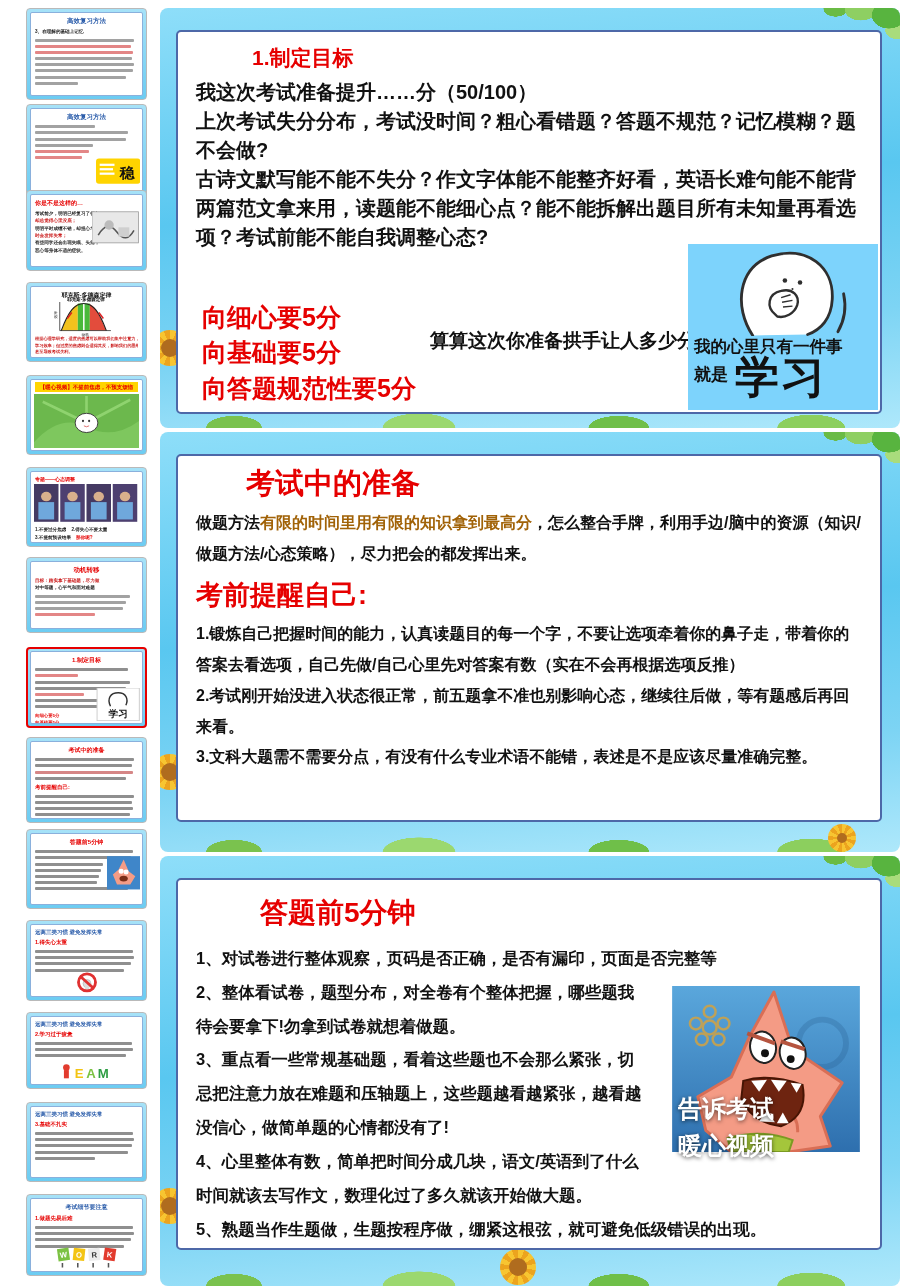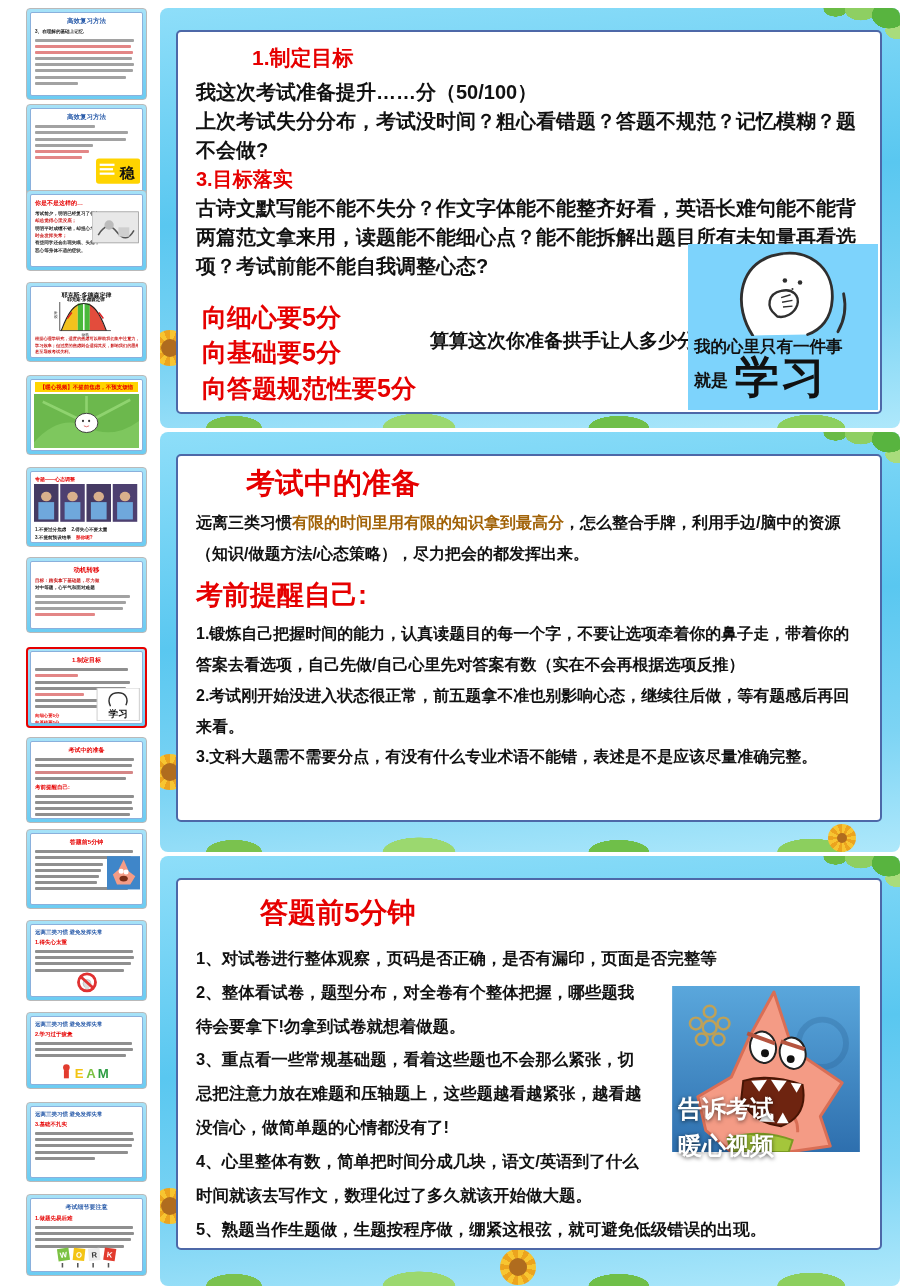--- a/index.html
+++ b/index.html
@@ -57,21 +57,21 @@
   .pbody{position:absolute;inset:0;padding:8px 18px;overflow:hidden;}
   .s1-title{color:#e60000;font-size:21px;font-weight:800;margin:4px 0 6px 56px;}
   .t19{font-size:20px;font-weight:800;color:#111;line-height:1.45;margin:0;}
   .rh{color:#e60000;font-size:20px;font-weight:800;line-height:1.45;margin:0;}
   .s1-red{position:absolute;left:24px;bottom:6px;color:#e60000;font-weight:900;font-size:25px;line-height:1.42;}
   .s1-q{position:absolute;left:252px;bottom:58px;font-size:19px;font-weight:800;color:#111;}
   .meme1{position:absolute;right:2px;bottom:2px;width:190px;height:166px;background:#7dd3fc;
          padding:0 6px;box-sizing:border-box;}
   .meme1 svg{width:100%;height:92px;display:block;}
   .m1a{font-size:16.5px;font-weight:900;color:#111;line-height:1.25;}
-  .m1b{display:flex;align-items:flex-end;gap:7px;color:#111;}
+  .m1b{display:flex;align-items:center;gap:7px;color:#111;}
   .m1b .js{font-size:17px;font-weight:900;padding-bottom:5px;}
   .m1b .xx{font-size:44px;font-weight:900;line-height:.92;letter-spacing:2px;}
   .s2-title{color:#e60000;font-size:29px;font-weight:900;margin:0 0 4px 50px;}
   .t16{font-size:16px;font-weight:800;color:#111;line-height:1.92;margin:0;}
   .red-inline{color:#a16207;text-align:right;}
   .s2-h2{color:#e60000;font-size:27px;font-weight:900;margin:8px 0 6px 0;}
   .s3-title{color:#e60000;font-size:28px;font-weight:900;margin:6px 0 10px 64px;}
   .t17{font-size:16.5px;font-weight:800;color:#111;line-height:2.05;margin:0;}
   .pat-float{float:right;width:202px;height:212px;margin:2px 0 2px 10px;position:relative;}
   .pat-float svg{width:192px;height:166px;margin-top:8px;display:block;margin-left:auto;}
@@ -385,21 +385,20 @@
 
 <div class="slide" id="s1">
   <div class="deco fol-tr"></div>
   <div class="deco grass"></div>
   <div class="deco sunfl sun-l"></div>
   <div class="panel">
     <div class="pbody">
       <h1 class="s1-title">1.制定目标</h1>
       <p class="t19">我这次考试准备提升……分（50/100）</p>
       <p class="t19">上次考试失分分布，考试没时间？粗心看错题？答题不规范？记忆模糊？题不会做?</p>
-      <h2 class="rh">3.目标落实</h2>
       <p class="t19">古诗文默写能不能不失分？作文字体能不能整齐好看，英语长难句能不能背两篇范文拿来用，读题能不能细心点？能不能拆解出题目所有未知量再看选项？考试前能不能自我调整心态?</p>
       <div class="s1-red">
         <div>向细心要5分</div>
         <div>向基础要5分</div>
         <div>向答题规范性要5分</div>
       </div>
       <div class="s1-q">算算这次你准备拱手让人多少分?</div>
       <div class="meme1">
         <svg viewBox="0 0 188 96">
           <path d="M62 96 C42 66 46 24 82 12 C120 1 148 24 146 58 C145 78 134 90 120 95" fill="#fff" stroke="#2f2f2f" stroke-width="3" stroke-linecap="round"></path>
@@ -421,21 +420,21 @@
 </div>
 
 <div class="slide" id="s2">
   <div class="deco fol-tr"></div>
   <div class="deco grass"></div>
   <div class="deco sunfl sun-l"></div>
   <div class="deco sunfl sun-r"></div>
   <div class="panel">
     <div class="pbody">
       <h1 class="s2-title">考试中的准备</h1>
-      <p class="t16"><span>远离三类习惯</span><span class="red-inline">有限的时间里用有限的知识拿到最高分</span><span>，怎么整合手牌，利用手边/脑中的资源（知识/做题方法/心态策略），尽力把会的都发挥出来。</span></p>
+      <p class="t16"><span>做题方法</span><span class="red-inline">有限的时间里用有限的知识拿到最高分</span><span>，怎么整合手牌，利用手边/脑中的资源（知识/做题方法/心态策略），尽力把会的都发挥出来。</span></p>
       <h2 class="s2-h2">考前提醒自己:</h2>
       <p class="t16">1.锻炼自己把握时间的能力，认真读题目的每一个字，不要让选项牵着你的鼻子走，带着你的答案去看选项，自己先做/自己心里先对答案有数（实在不会再根据选项反推）</p>
       <p class="t16">2.考试刚开始没进入状态很正常，前五题拿不准也别影响心态，继续往后做，等有题感后再回来看。</p>
       <p class="t16">3.文科大题需不需要分点，有没有什么专业术语不能错，表述是不是应该尽量准确完整。</p>
 
     </div>
   </div>
 </div>
 
 <div class="slide" id="s3">

